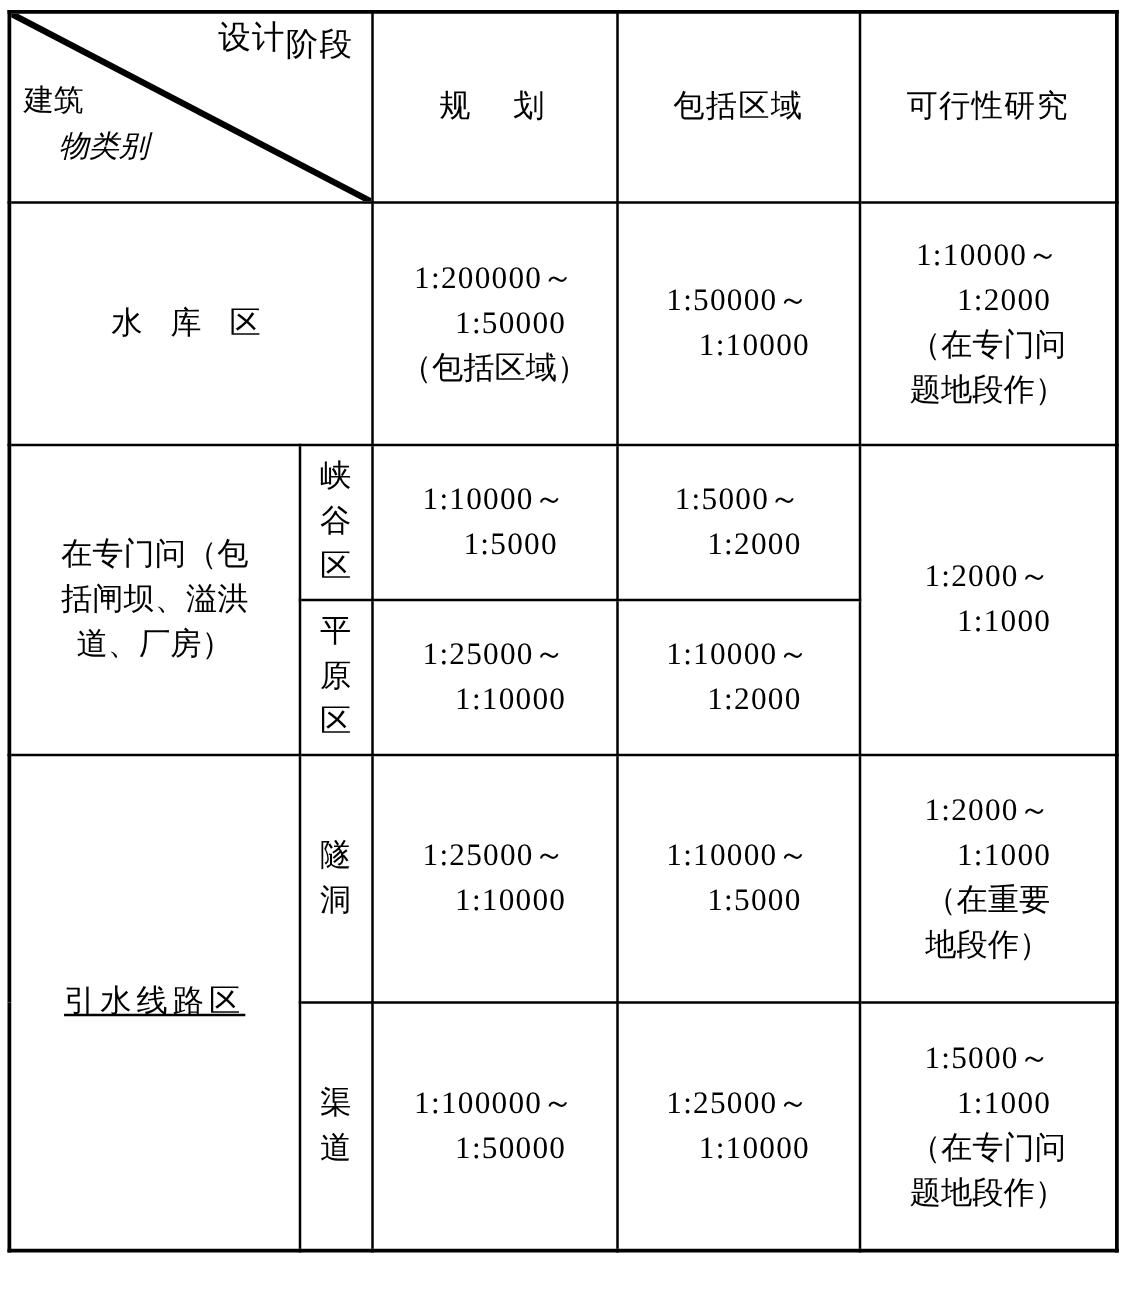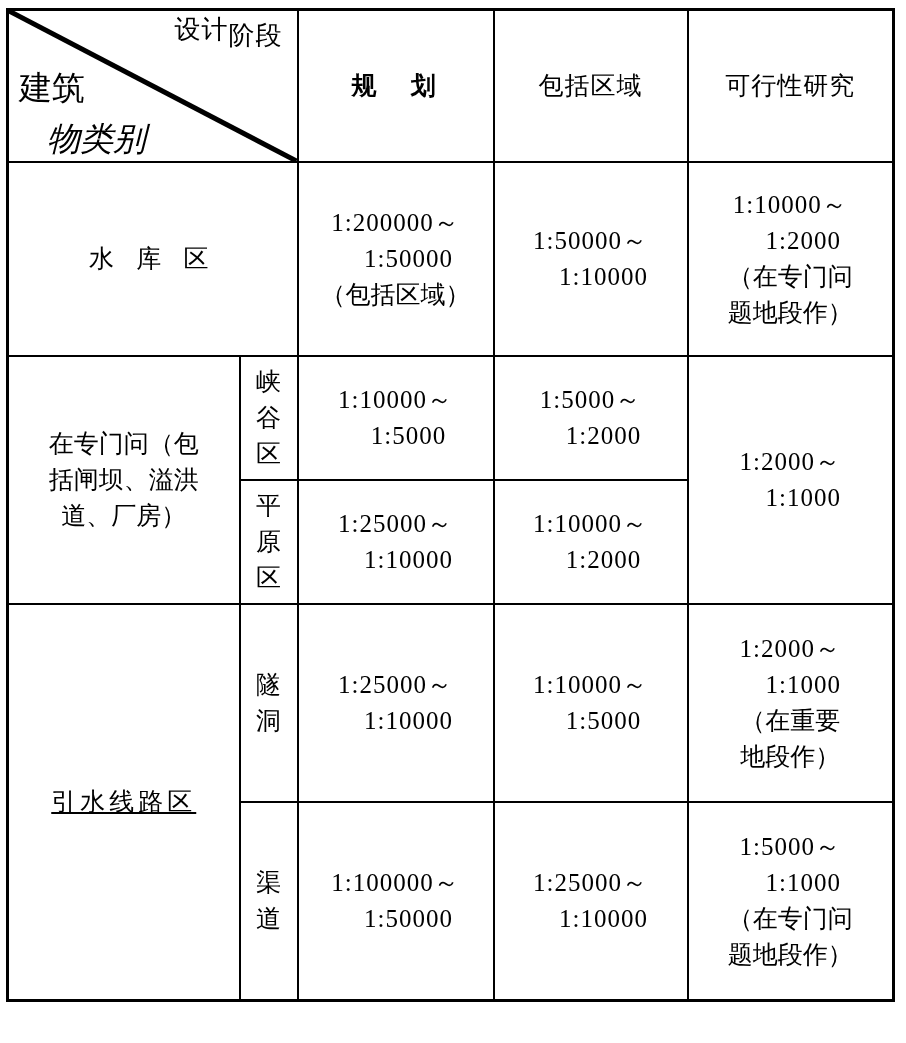--- a/index.html
+++ b/index.html
@@ -61,32 +61,32 @@
     right: 14px;
     font-size: 26px;
     letter-spacing: 1px;
     white-space: nowrap;
   }
   .hdr-corner .lbl-top .s1 { position: relative; top: -6px; }
   .hdr-corner .lbl-bottom {
     position: absolute;
     left: 10px;
     top: 52px;
-    font-size: 33px;
+    font-size: 24px;
     text-align: left;
     line-height: 1.55;
     white-space: nowrap;
   }
   .hdr-corner .lbl-bottom .l2 { display: block; padding-left: 28px; font-style: italic; }
 
   .hdr-cell {
     font-size: 27px;
     letter-spacing: 1px;
   }
-  .hdr-cell.wide-sp { letter-spacing: 14px; padding-left: 14px; font-weight: bold; }
+  .hdr-cell.wide-sp { letter-spacing: 14px; padding-left: 14px; }
 
   .row-label {
     font-size: 27px;
     letter-spacing: 8px;
   }
   .row-label-block {
     font-size: 26px;
     line-height: 1.7;
     text-align: left;
     padding: 0 8px !important;

